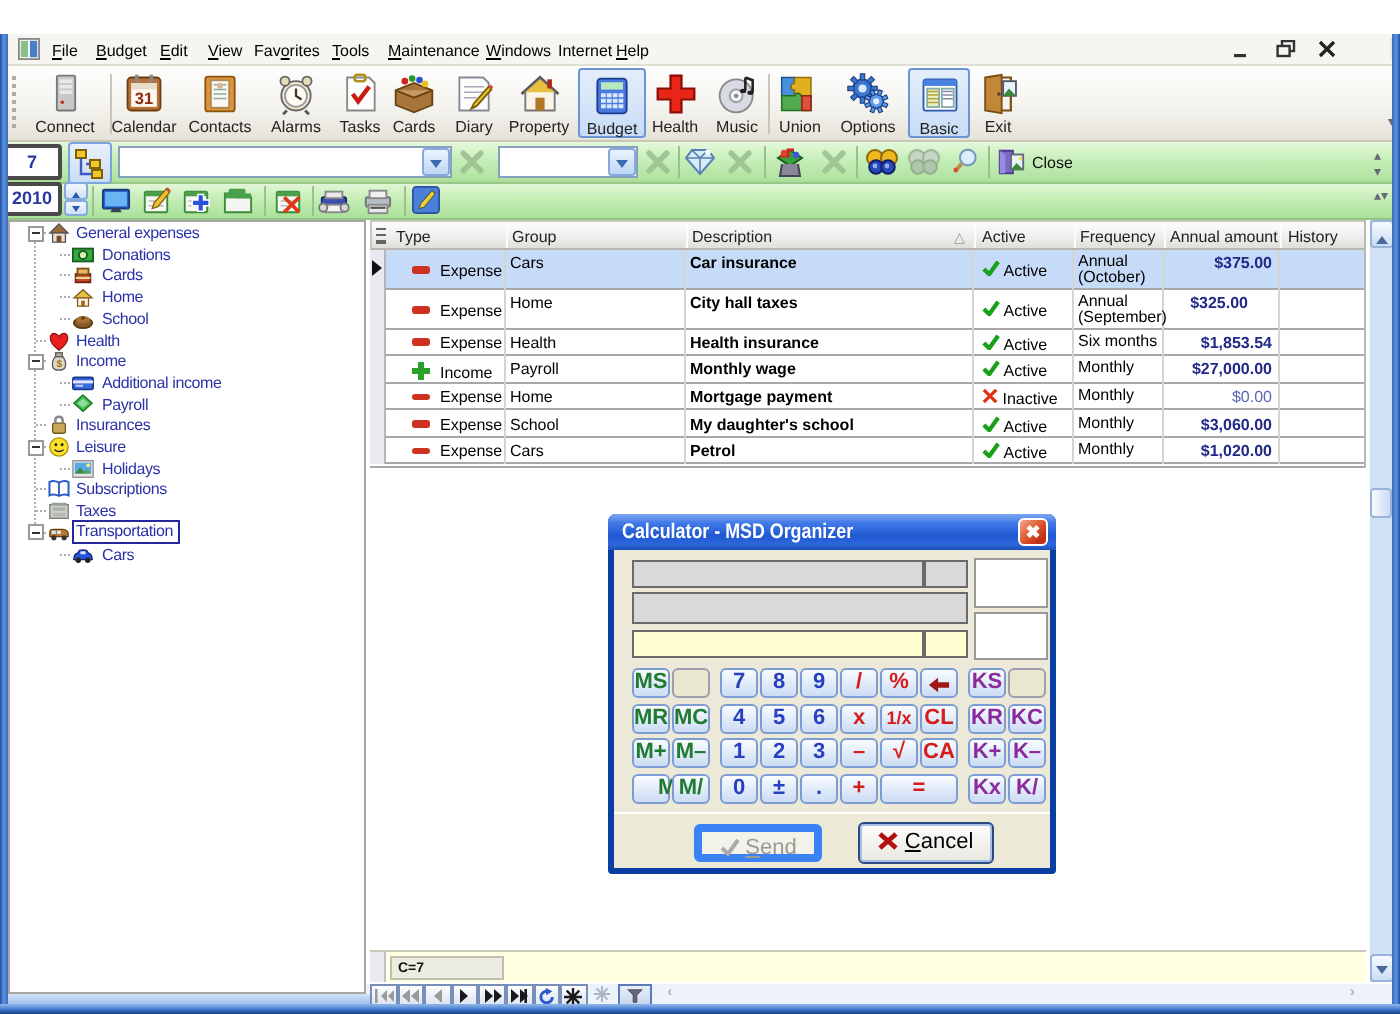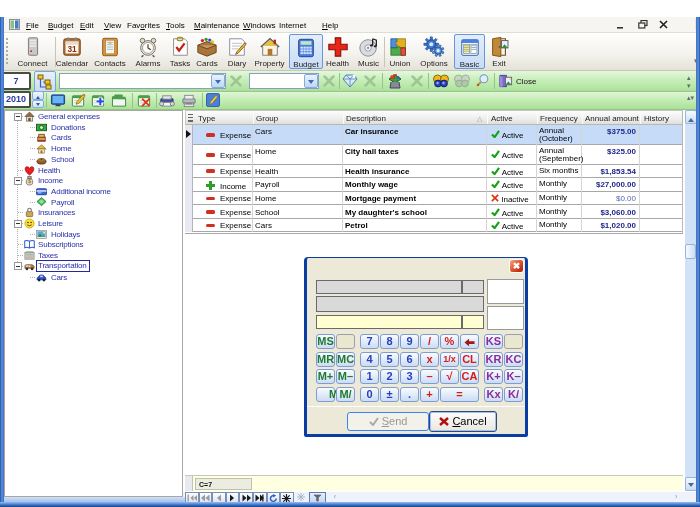--- a/index.html
+++ b/index.html
@@ -104,21 +104,21 @@
       </svg>
     <span class="mi" style="left:22px"><u>F</u>ile</span>
     <span class="mi" style="left:44px"><u>B</u>udget</span>
     <span class="mi" style="left:76px"><u>E</u>dit</span>
     <span class="mi" style="left:100px"><u>V</u>iew</span>
     <span class="mi" style="left:123px">Fav<u>o</u>rites</span>
     <span class="mi" style="left:162px"><u>T</u>ools</span>
     <span class="mi" style="left:190px"><u>M</u>aintenance</span>
     <span class="mi" style="left:239px"><u>W</u>indows</span>
     <span class="mi" style="left:275px">Internet</span>
-    <span class="mi" style="left:318px"><u>H</u>elp</span>
+    <span class="mi" style="left:304px"><u>H</u>elp</span>
     <svg style="position:absolute;left:612px;top:3px" width="9" height="9" viewBox="0 0 9 9">
         <rect x="1" y="7" width="6" height="1.6" fill="#333"></rect>
       </svg>
     <svg style="position:absolute;left:634px;top:3px" width="10" height="9" viewBox="0 0 10 9">
         <rect x="3" y="0.5" width="6" height="5" fill="none" stroke="#333" stroke-width="1.2"></rect>
         <rect x="0.8" y="3" width="6" height="5" fill="#f6f5f1" stroke="#333" stroke-width="1.2"></rect>
       </svg>
     <svg style="position:absolute;left:655px;top:2.5px" width="9" height="9" viewBox="0 0 9 9">
         <path d="M1 1 L8 8 M8 1 L1 8" stroke="#222" stroke-width="1.6"></path>
       </svg>
@@ -636,21 +636,21 @@
       <div class="vline" style="left:581px;top:144.5px;height:20px"></div>
       <div class="vline" style="left:639px;top:144.5px;height:20px"></div>
       <div class="vline" style="left:682px;top:144.5px;height:20px"></div>
       <div class="cell" style="left:206px;top:150.5px;width:55px"><span style="display:inline-block;width:9px;height:3.5px;background:#d03020;border-radius:1.5px;margin-bottom:1px"></span><span style="margin-left:5px">Expense</span></div>
       <div class="cell" style="left:255px;top:147px;width:85px">Home</div>
       <div class="cell" style="left:345px;top:147px;width:140px;font-weight:bold">City hall taxes</div>
       <div class="cell" style="left:491px;top:150px;width:46px"><svg width="9" height="8" viewBox="0 0 10 9">
           <path d="M1 5 L4 8 L9 1" stroke="#18a018" stroke-width="2.4" fill="none"></path>
         </svg> Active</div>
       <div class="cell" style="left:539px;top:146.5px;width:43px;line-height:8.5px">Annual<br>(September)</div>
-      <div class="cell amt" style="left:583px;top:147px;width:53px;">$325.00</div>
+      <div class="cell amt" style="left:583px;top:147px;width:41px;">$325.00</div>
       <div class="row" style="top:164.5px;height:13.6px;background:#fff;border-bottom:1px solid #a8a8a8"></div>
       <div class="selcol" style="top:164.5px;height:13.6px"></div>
       <div class="vline" style="left:252px;top:164.5px;height:13.6px"></div>
       <div class="vline" style="left:342px;top:164.5px;height:13.6px"></div>
       <div class="vline" style="left:486px;top:164.5px;height:13.6px"></div>
       <div class="vline" style="left:536px;top:164.5px;height:13.6px"></div>
       <div class="vline" style="left:581px;top:164.5px;height:13.6px"></div>
       <div class="vline" style="left:639px;top:164.5px;height:13.6px"></div>
       <div class="vline" style="left:682px;top:164.5px;height:13.6px"></div>
       <div class="cell" style="left:206px;top:166.8px;width:55px"><span style="display:inline-block;width:9px;height:3.5px;background:#d03020;border-radius:1.5px;margin-bottom:1px"></span><span style="margin-left:5px">Expense</span></div>
@@ -776,20 +776,21 @@
       <div style="position:absolute;left:113.79999999999998px;top:1px"><svg width="8" height="8" viewBox="0 0 10 10">
           <path d="M5 0 V10 M0 5 H10 M1.5 1.5 L8.5 8.5 M8.5 1.5 L1.5 8.5" stroke="#a8b4c8" stroke-width="1.2"></path>
         </svg></div>
       <div class="navb" style="left:125.79999999999998px;width:17px;border-color:#5a7ab8;background:linear-gradient(180deg,#e8eefa,#c8d8f0)"><svg width="9" height="8" viewBox="0 0 10 9" style="margin-top:1px">
           <path d="M1 1 H9 L6 4 V8 H4 V4 Z" fill="#667" stroke="#445" stroke-width="0.5"></path>
         </svg></div>
       <div style="position:absolute;left:150.79999999999998px;top:1.5px;font-size:7px;color:#9ab0d0;font-weight:bold">‹</div>
       <div style="position:absolute;left:492px;top:1.5px;font-size:7px;color:#9ab0d0;font-weight:bold">›</div>
     </div>
   <div id="calc">
+    <div id="calctitle"><span>Calculator - MSD Organizer</span></div>
     <div id="calcx">✖</div>
     <div id="calcbody">
         <div class="disp" style="left:9px;top:22px;width:146px;height:14px"></div>
         <div class="disp" style="left:155px;top:22px;width:22px;height:14px"></div>
         <div class="disp" style="left:9px;top:38px;width:168px;height:16px"></div>
         <div class="disp" style="left:9px;top:57px;width:146px;height:14px;background:#ffffd2"></div>
         <div class="disp" style="left:155px;top:57px;width:22px;height:14px;background:#ffffd2"></div>
         <div style="position:absolute;left:180px;top:21px;width:37px;height:25px;background:#fff;border:1px solid #999"></div>
         <div style="position:absolute;left:180px;top:48px;width:37px;height:24px;background:#fff;border:1px solid #999"></div>
         <div class="cbtn cg" style="left:9px;top:76px;width:19px;">MS</div>
@@ -827,21 +828,21 @@
         <div class="cbtn cg" style="left:9px;top:128.5px;width:19px;padding-left:12px;">Mx</div>
         <div class="cbtn cg" style="left:29px;top:128.5px;width:19px;">M/</div>
         <div class="cbtn cb" style="left:53px;top:128.5px;width:19px;">0</div>
         <div class="cbtn cb" style="left:73px;top:128.5px;width:19px;">±</div>
         <div class="cbtn cb" style="left:93px;top:128.5px;width:19px;">.</div>
         <div class="cbtn cr" style="left:113px;top:128.5px;width:19px;">+</div>
         <div class="cbtn cr" style="left:133px;top:128.5px;width:39px;">=</div>
         <div class="cbtn ck" style="left:177px;top:128.5px;width:19px;">Kx</div>
         <div class="cbtn ck" style="left:197px;top:128.5px;width:19px;">K/</div>
         <div style="position:absolute;left:0;top:148px;width:218px;height:1px;background:#d8d4c0;border-bottom:1px solid #fff"></div>
-        <div style="position:absolute;left:40px;top:154px;width:82px;height:19px;border:1px solid #3b82f6;border-radius:3px;background:#f2f1ea;color:#9a9a94;font-size:11px;text-align:center;line-height:17px"><svg width="10" height="9" viewBox="0 0 10 9" style="vertical-align:-1px">
+        <div style="position:absolute;left:40px;top:154px;width:64px;height:19px;border:4px solid #3b82f6;border-radius:3px;background:#f2f1ea;color:#9a9a94;font-size:11px;text-align:center;line-height:17px"><svg width="10" height="9" viewBox="0 0 10 9" style="vertical-align:-1px">
             <path d="M1 5 L4 8 L9 1" stroke="#aaa" stroke-width="2" fill="none"></path>
           </svg> <u>S</u>end</div>
         <div style="position:absolute;left:122px;top:152.5px;width:68px;height:21px;border:1px solid #2a4a80;border-radius:3px;background:linear-gradient(180deg,#fdfdfd,#e9e7e0);color:#000;font-size:11px;text-align:center;line-height:19px;box-shadow:0 0 0 1px #a8c0e8 inset"><svg width="10" height="9" viewBox="0 0 10 9" style="vertical-align:-1px">
             <path d="M1 1 L9 8 M9 1 L1 8" stroke="#b01010" stroke-width="2.4"></path>
           </svg> <u>C</u>ancel</div>
       </div>
   </div>
   <div style="position:absolute;left:4px;top:497px;width:181px;height:6px;background:linear-gradient(180deg,#cfe0f6,#9cbcec)"></div>
   <div id="brd-l"></div>
   <div id="brd-r"></div>

